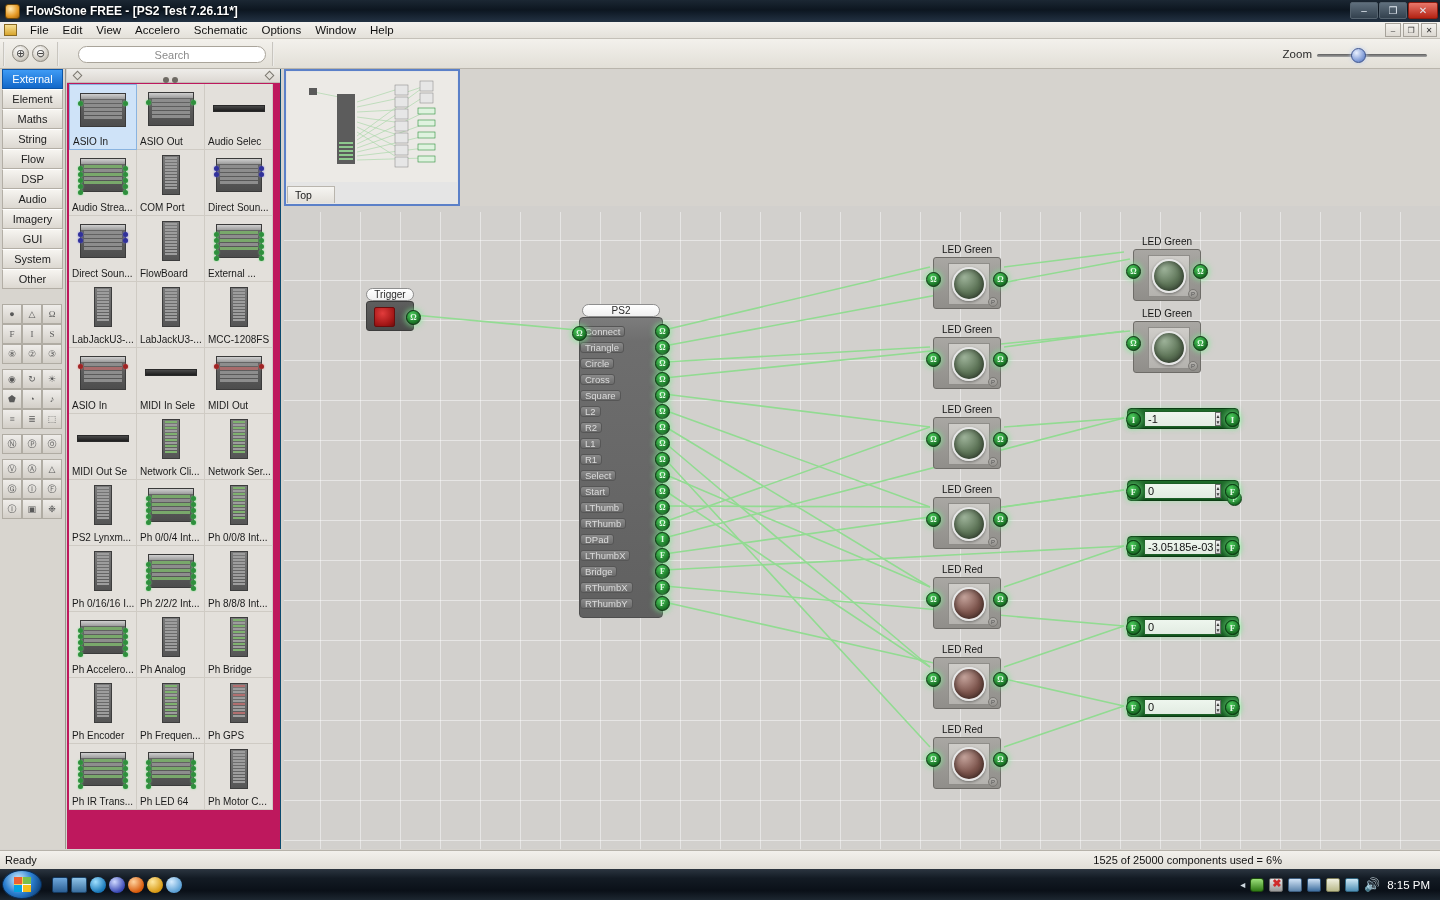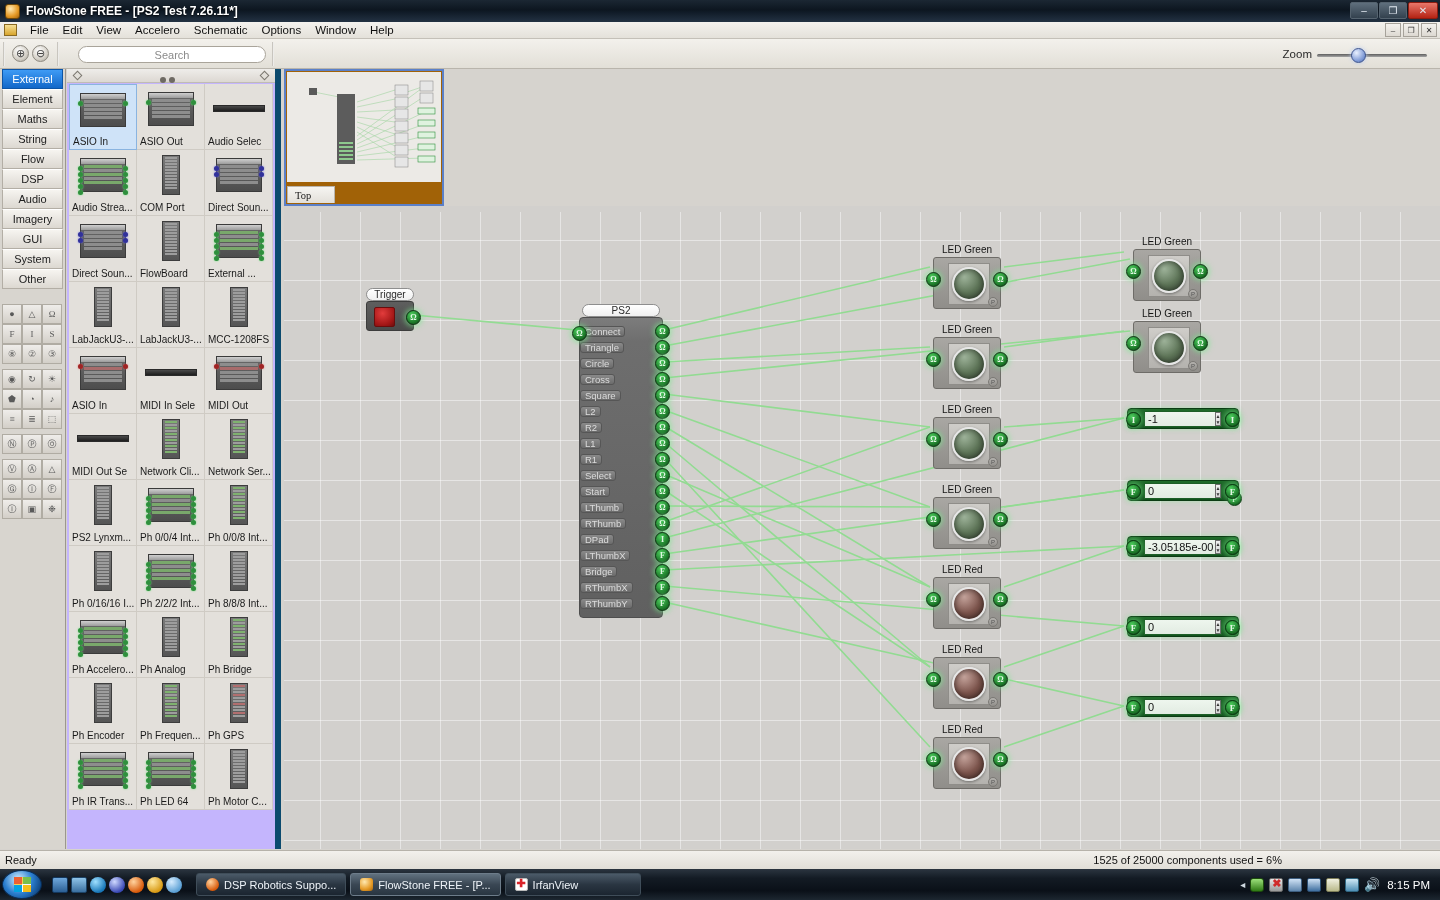--- a/index.html
+++ b/index.html
@@ -102,21 +102,21 @@
     width:20px;height:20px;margin:0;border:1px solid #b0aca3;
     background:linear-gradient(to bottom,#efedea,#d3cfc8);
     display:flex;align-items:center;justify-content:center;
     font-size:9px;color:#5a5a5a; font-family:"Liberation Serif",serif;
   }
   .palgap{ height:5px; }
 
   
   #toolbox{
     position:absolute; left:67px; top:69px; width:214px; height:780px;
-    background:#c4b5fd; border-right:6px solid #0c4a6e; overflow:hidden;
+    background:#be185d; border-right:1px solid #0c4a6e; overflow:hidden;
   }
   #tbhandle{
     height:14px; background:linear-gradient(to bottom,#efedea,#dcd8d2);
     border-bottom:1px solid #c0bcb4; position:relative;
   }
   #tbhandle .dots{
     position:absolute; left:50%; top:4px; transform:translateX(-50%);
     width:22px;height:6px;
   }
   #tbhandle .dots i{ display:inline-block;width:6px;height:6px;border-radius:50%;
@@ -155,22 +155,22 @@
   .pb{ background:#31319a; box-shadow:0 0 2px #6f6fe0; }
   .pr{ background:#a02424; box-shadow:0 0 2px #e06f6f; }
   .barmod{ height:7px; background:linear-gradient(to bottom,#4a4a4a,#1e1e1e);
     border:1px solid #2a2a2a; }
   .tallmod{ width:18px; background:linear-gradient(to bottom,#7a7a7a,#555);
     border:1px solid #3d3d3d; }
   .tallmod i{ display:block;height:2px;margin:1px 2px;background:#9d9d9d; }
 
   
   #nav{
-    position:absolute; left:284px; top:69px; width:160px; height:137px;
-    background:#a16207; border:2px solid #5b80c8;font-family:Liberation Serif, serif;
+    position:absolute; left:284px; top:69px; width:176px; height:137px;
+    background:#e5e5e5; border:2px solid #5b80c8;
   }
   #navcanvas{ position:absolute;left:1px;top:1px;right:1px;height:110px;
     background:#eceae6; overflow:hidden; }
   #navtab{
     position:absolute; left:1px; bottom:1px; width:48px; height:17px;
     background:linear-gradient(to bottom,#f6f5f2,#e3e0da);
     border:1px solid #b9b5ad; border-bottom:none;
     display:flex;align-items:center; padding-left:7px;
     font-size:10.5px; color:#1a1a1a;
   }
@@ -1332,21 +1332,21 @@
         <div class="field">0</div>
         <div class="spin">
           <span>▲</span>
           <span>▼</span>
         </div>
         <div class="vconn r">F</div>
         <div class="vtag">P</div>
       </div>
       <div class="vbox" style="left: 843px; top: 324px;">
         <div class="vconn l">F</div>
-        <div class="field">-3.05185e-00</div>
+        <div class="field">-3.05185e-03</div>
         <div class="spin">
           <span>▲</span>
           <span>▼</span>
         </div>
         <div class="vconn r">F</div>
       </div>
       <div class="vbox" style="left: 843px; top: 404px;">
         <div class="vconn l">F</div>
         <div class="field">0</div>
         <div class="spin">
@@ -1384,36 +1384,20 @@
   </div>
   <div id="qlaunch">
     <div class="qicon" style="background:linear-gradient(to bottom,#6fa8dc,#2b5f94);border:1px solid #14385e;"></div>
     <div class="qicon" style="background:linear-gradient(to bottom,#8fc4e8,#3a6f9f);border:1px solid #1d4467;"></div>
     <div class="qicon" style="border-radius:50%;background:radial-gradient(circle at 35% 30%,#9fe0ff,#1877b8 70%);"></div>
     <div class="qicon" style="border-radius:50%;background:radial-gradient(circle at 35% 30%,#cfd9ff,#3a49b5 70%);"></div>
     <div class="qicon" style="border-radius:50%;background:radial-gradient(circle at 35% 30%,#ffd39f,#d85a0a 70%);"></div>
     <div class="qicon" style="border-radius:50%;background:radial-gradient(circle at 35% 30%,#ffe9a0,#d89a14 70%);"></div>
     <div class="qicon" style="border-radius:50%;background:radial-gradient(circle at 35% 30%,#d6ecff,#5a9fd4 70%);"></div>
   </div>
-  <div id="tasks">
-    <div class="task">
-      <div class="ti" style="border-radius:50%;background:radial-gradient(circle at 35% 30%,#ffd39f,#d85a0a 70%);"></div>
-      <span>DSP Robotics Suppo...</span>
-    </div>
-    <div class="task active">
-      <div class="ti" style="border-radius:3px;background:radial-gradient(circle at 35% 30%,#ffe9b0,#e59a26 60%,#a4630d);"></div>
-      <span>FlowStone FREE - [P...</span>
-    </div>
-    <div class="task">
-      <div class="ti" style="background:#fff;border:1px solid #bbb;position:relative;">
-        <span style="position:absolute;left:1px;top:-1px;color:#d8232a;font-size:11px;line-height:11px;font-weight:bold;">✚</span>
-      </div>
-      <span>IrfanView</span>
-    </div>
-  </div>
   <div id="tray">
     <span style="color:#cfd8e0;font-size:10px;">◂</span>
     <div class="trayic" style="background:linear-gradient(to bottom,#9ce07a,#2f7a14);border:1px solid #1d4d0c;border-radius:3px;"></div>
     <div class="trayic" style="background:linear-gradient(to bottom,#e8e8e8,#9a9a9a);border:1px solid #6a6a6a;position:relative;">
       <span style="position:absolute;left:2px;top:-2px;color:#d02b2b;font-size:11px;font-weight:bold;">✖</span>
     </div>
     <div class="trayic" style="background:linear-gradient(to bottom,#cfe2f5,#5f86ad);border:1px solid #3d5e80;"></div>
     <div class="trayic" style="background:linear-gradient(to bottom,#cfe2f5,#3f6fa0);border:1px solid #2a4c70;"></div>
     <div class="trayic" style="background:linear-gradient(to bottom,#f0f0e0,#b9b98a);border:1px solid #7e7e58;"></div>
     <div class="trayic" style="background:linear-gradient(to bottom,#cfe8f5,#4f8fb5);border:1px solid #2f6580;"></div>

